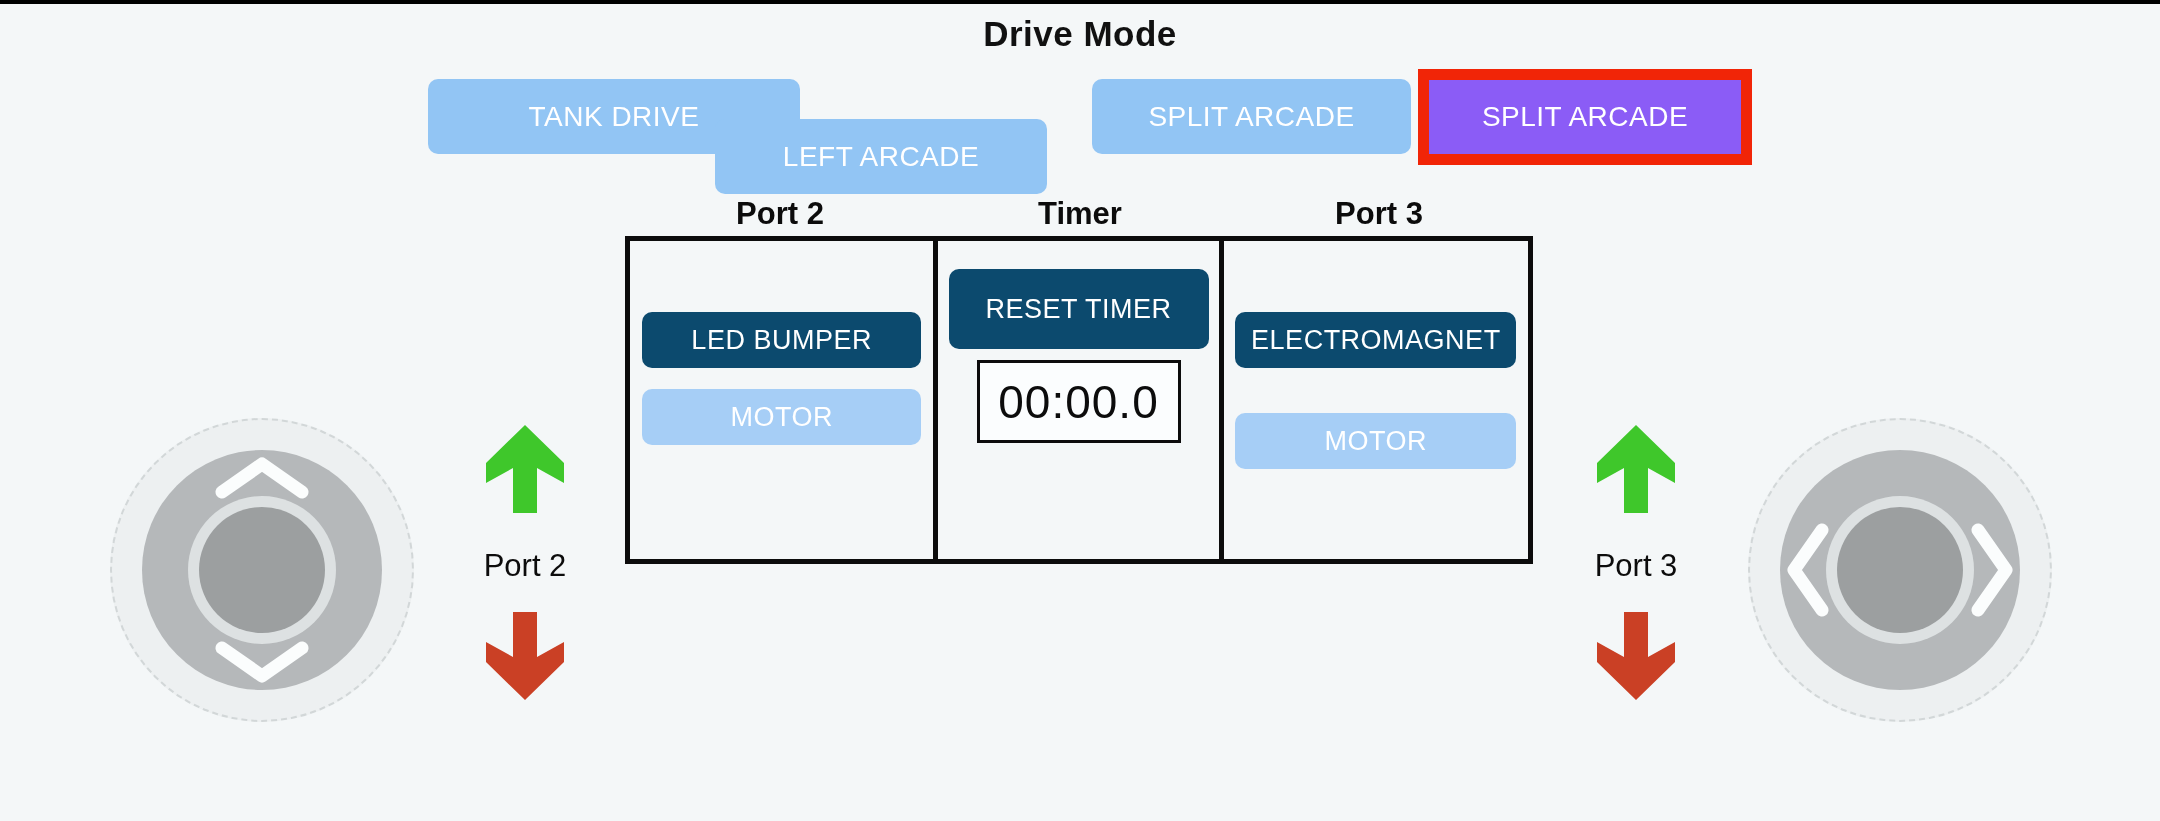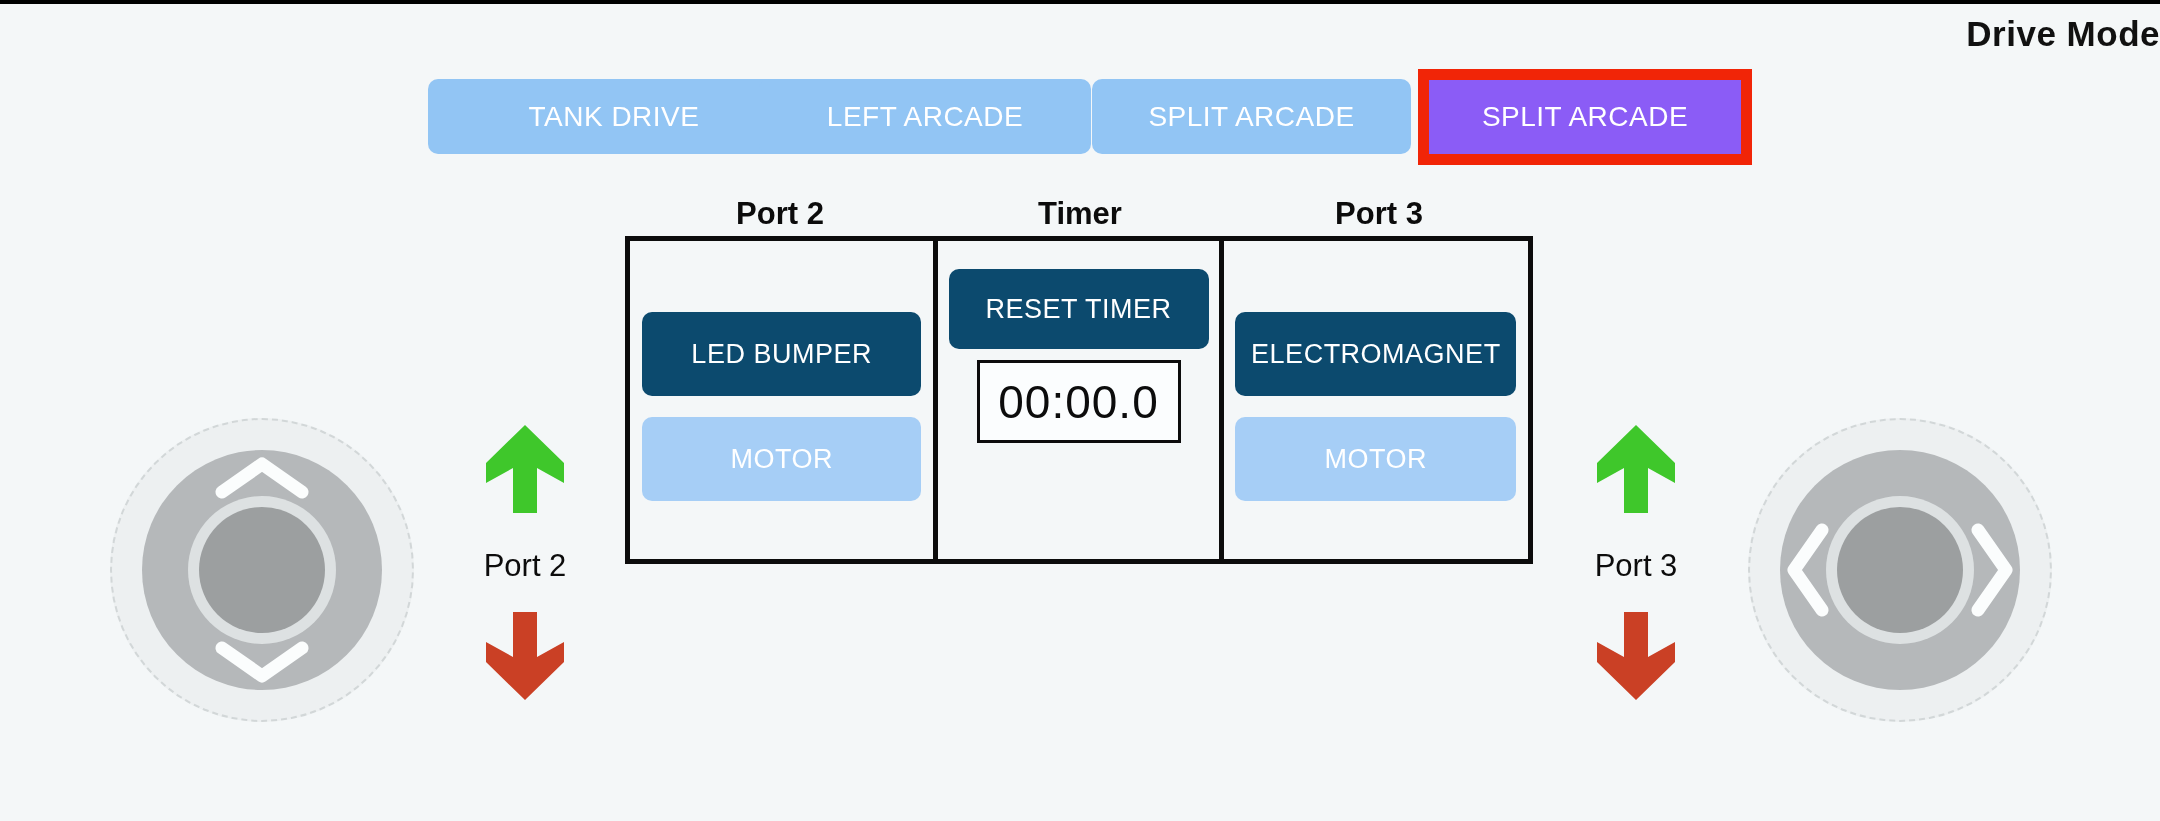--- a/index.html
+++ b/index.html
@@ -9,33 +9,33 @@
     font-family:"Liberation Sans","DejaVu Sans",sans-serif;
     -webkit-font-smoothing:antialiased;
   }
   .abs{position:absolute;}
 
   
   #top-strip{left:0;top:0;width:2160px;height:4px;background:#000;}
 
   
   #drive-mode-title{
-    left:0;top:14px;width:2160px;text-align:right;
+    left:0;top:14px;width:2160px;text-align:center;
     font-size:35px;font-weight:bold;color:#111;letter-spacing:.5px;
   }
 
   
   .mode-btn{
     position:absolute;top:79px;height:75px;border:none;border-radius:10px;
     background:#92c5f4;color:#ffffff;font-size:28px;letter-spacing:.5px;
     font-family:inherit;display:flex;align-items:center;justify-content:center;
     cursor:pointer;padding:0;
   }
   #btn-tank{left:428px;width:372px;}
-  #btn-left-arcade{left:759px;width:332px;}
+  #btn-left-arcade{left:715px;width:332px;margin-top:40px;}
   #btn-right-arcade{left:1092px;width:319px;}
   #split-wrapper{
     left:1418px;top:69px;width:334px;height:96px;
     border:11px solid #f12507;box-sizing:border-box;background:#f12507;
   }
   #btn-split{
     position:absolute;left:0;top:0;width:312px;height:74px;border:none;border-radius:0;
     background:#8b5cf6;color:#fff;font-size:28px;letter-spacing:.5px;
     font-family:inherit;display:flex;align-items:center;justify-content:center;cursor:pointer;padding:0;
   }
@@ -49,29 +49,29 @@
   #hdr-port3{left:1225px;width:308px;}
 
   
   #control-table{
     left:625px;top:236px;width:908px;height:328px;box-sizing:border-box;
     border:5px solid #0c0c0c;display:flex;
   }
   .tcol{box-sizing:border-box;display:flex;flex-direction:column;align-items:center;}
   #col-port2{width:305px;padding-top:71px;}
   #col-timer{width:292px;border-left:5px solid #0c0c0c;border-right:5px solid #0c0c0c;padding-top:28px;}
-  #col-port3{width:306px;padding-top:71px;}
+  #col-port3{width:306px;padding-top:71px;gap:24px;}
 
   .panel-btn{
     border:none;border-radius:10px;color:#fff;font-size:27px;letter-spacing:.5px;
     font-family:inherit;display:flex;align-items:center;justify-content:center;cursor:pointer;padding:0;
   }
   .btn-active{background:#0c4a6e;}
   .btn-inactive{background:#a6cef6;}
-  .dev-btn{width:279px;height:84px;}
+  .dev-btn{width:279px;height:56px;}
   #col-port3 .dev-btn{width:281px;}
   .motor-btn{margin-top:21px;}
   .timer-btn{width:260px;height:80px;}
   #timer-display{
     margin-top:11px;width:204px;height:83px;box-sizing:border-box;
     background:#fbfdfe;border:3px solid #0c0c0c;
     display:flex;align-items:center;justify-content:center;
     font-size:46px;color:#0c0c0c;letter-spacing:1px;
   }
   #btn-start{margin-top:10px;}

